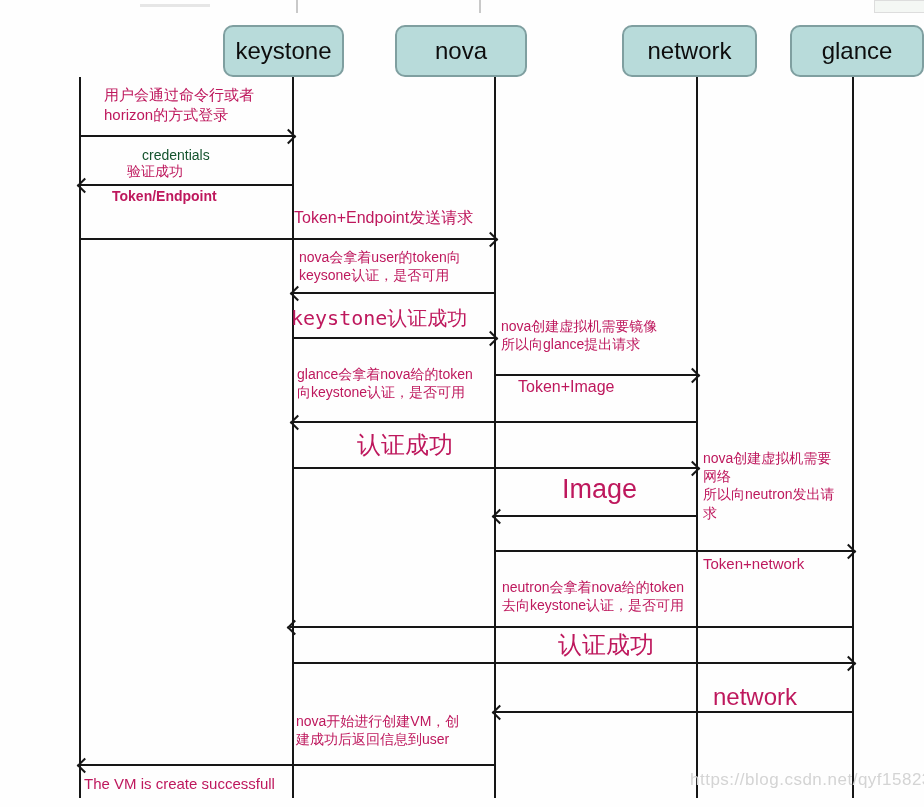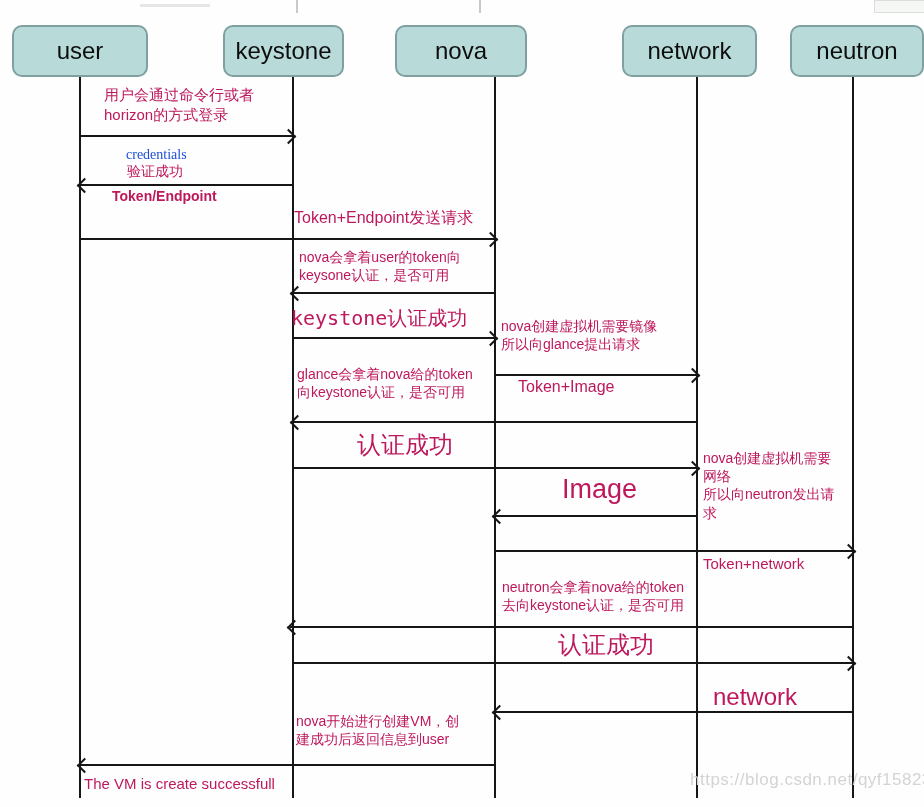--- a/index.html
+++ b/index.html
@@ -7,21 +7,21 @@
          font-family:"Liberation Sans",sans-serif;}
   .actor{position:absolute;top:25px;height:52px;background:#b8dbda;border:2px solid #7f9fa0;
          border-radius:10px;display:flex;align-items:center;justify-content:center;
          font-size:24px;color:#0d0d0d;box-sizing:border-box;}
   .life{position:absolute;top:77px;width:2px;height:721px;background:#161616;}
   .line{position:absolute;height:2px;background:#161616;}
   .ah{position:absolute;width:9px;height:9px;top:-4px;}
   .ah.r{right:-1px;border-top:2px solid #161616;border-right:2px solid #161616;transform:rotate(45deg);}
   .ah.l{left:-1px;border-bottom:2px solid #161616;border-left:2px solid #161616;transform:rotate(45deg);}
   .lbl{position:absolute;font-size:14px;line-height:1.3;color:#be185d;white-space:pre-line;}
-  .mono{font-family:Liberation Serif, serif;color:#1d4ed8;}
+  .mono{font-family:Liberation Sans, sans-serif;color:#14532d;margin-left:16px;}
   .mono-lg{font-family:"DejaVu Sans Mono",monospace;font-size:20px;}
   .t-lg{font-size:14px;font-weight:700;}
   .md{font-size:16px;}
   .sm15{font-size:15px;}
   .cn-lg{font-size:24px;font-family:"DejaVu Serif",serif;}
   .en-xl{font-size:27px;margin-left:32px;}
   .en-lg{font-size:24px;}
   .watermark{position:absolute;left:690px;top:770px;font-size:17px;color:#d4d4d4;letter-spacing:.5px;}
   .artifact{position:absolute;background:#c9c9c9;}
   .artifact-box{position:absolute;border:1px solid #ddd;background:#f4f7f4;}
@@ -29,34 +29,31 @@
 </head>
 <body>
 
 <div id="stage">
 
   <div class="artifact" style="left:296px;top:0;width:2px;height:13px"></div>
   <div class="artifact" style="left:479px;top:0;width:2px;height:13px"></div>
   <div class="artifact" style="left:140px;top:4px;width:70px;height:3px;opacity:.45"></div>
   <div class="artifact-box" style="left:874px;top:0;width:50px;height:11px"></div>
 
-  <div class="actor" style="left:12px;width:136px">
-      <span>user</span>
-    </div>
   <div class="actor" style="left:223px;width:121px">
       <span>keystone</span>
     </div>
   <div class="actor" style="left:395px;width:132px">
       <span>nova</span>
     </div>
   <div class="actor" style="left:622px;width:135px">
       <span>network</span>
     </div>
   <div class="actor" style="left:790px;width:134px">
-      <span>neutron</span>
+      <span>glance</span>
     </div>
 
   <div class="life" style="left:79px"></div>
   <div class="life" style="left:292px"></div>
   <div class="life" style="left:494px"></div>
   <div class="life" style="left:696px"></div>
   <div class="life" style="left:852px"></div>
 
   <div class="line" style="left:80px;top:135px;width:213px">
       <i class="ah r"></i>

